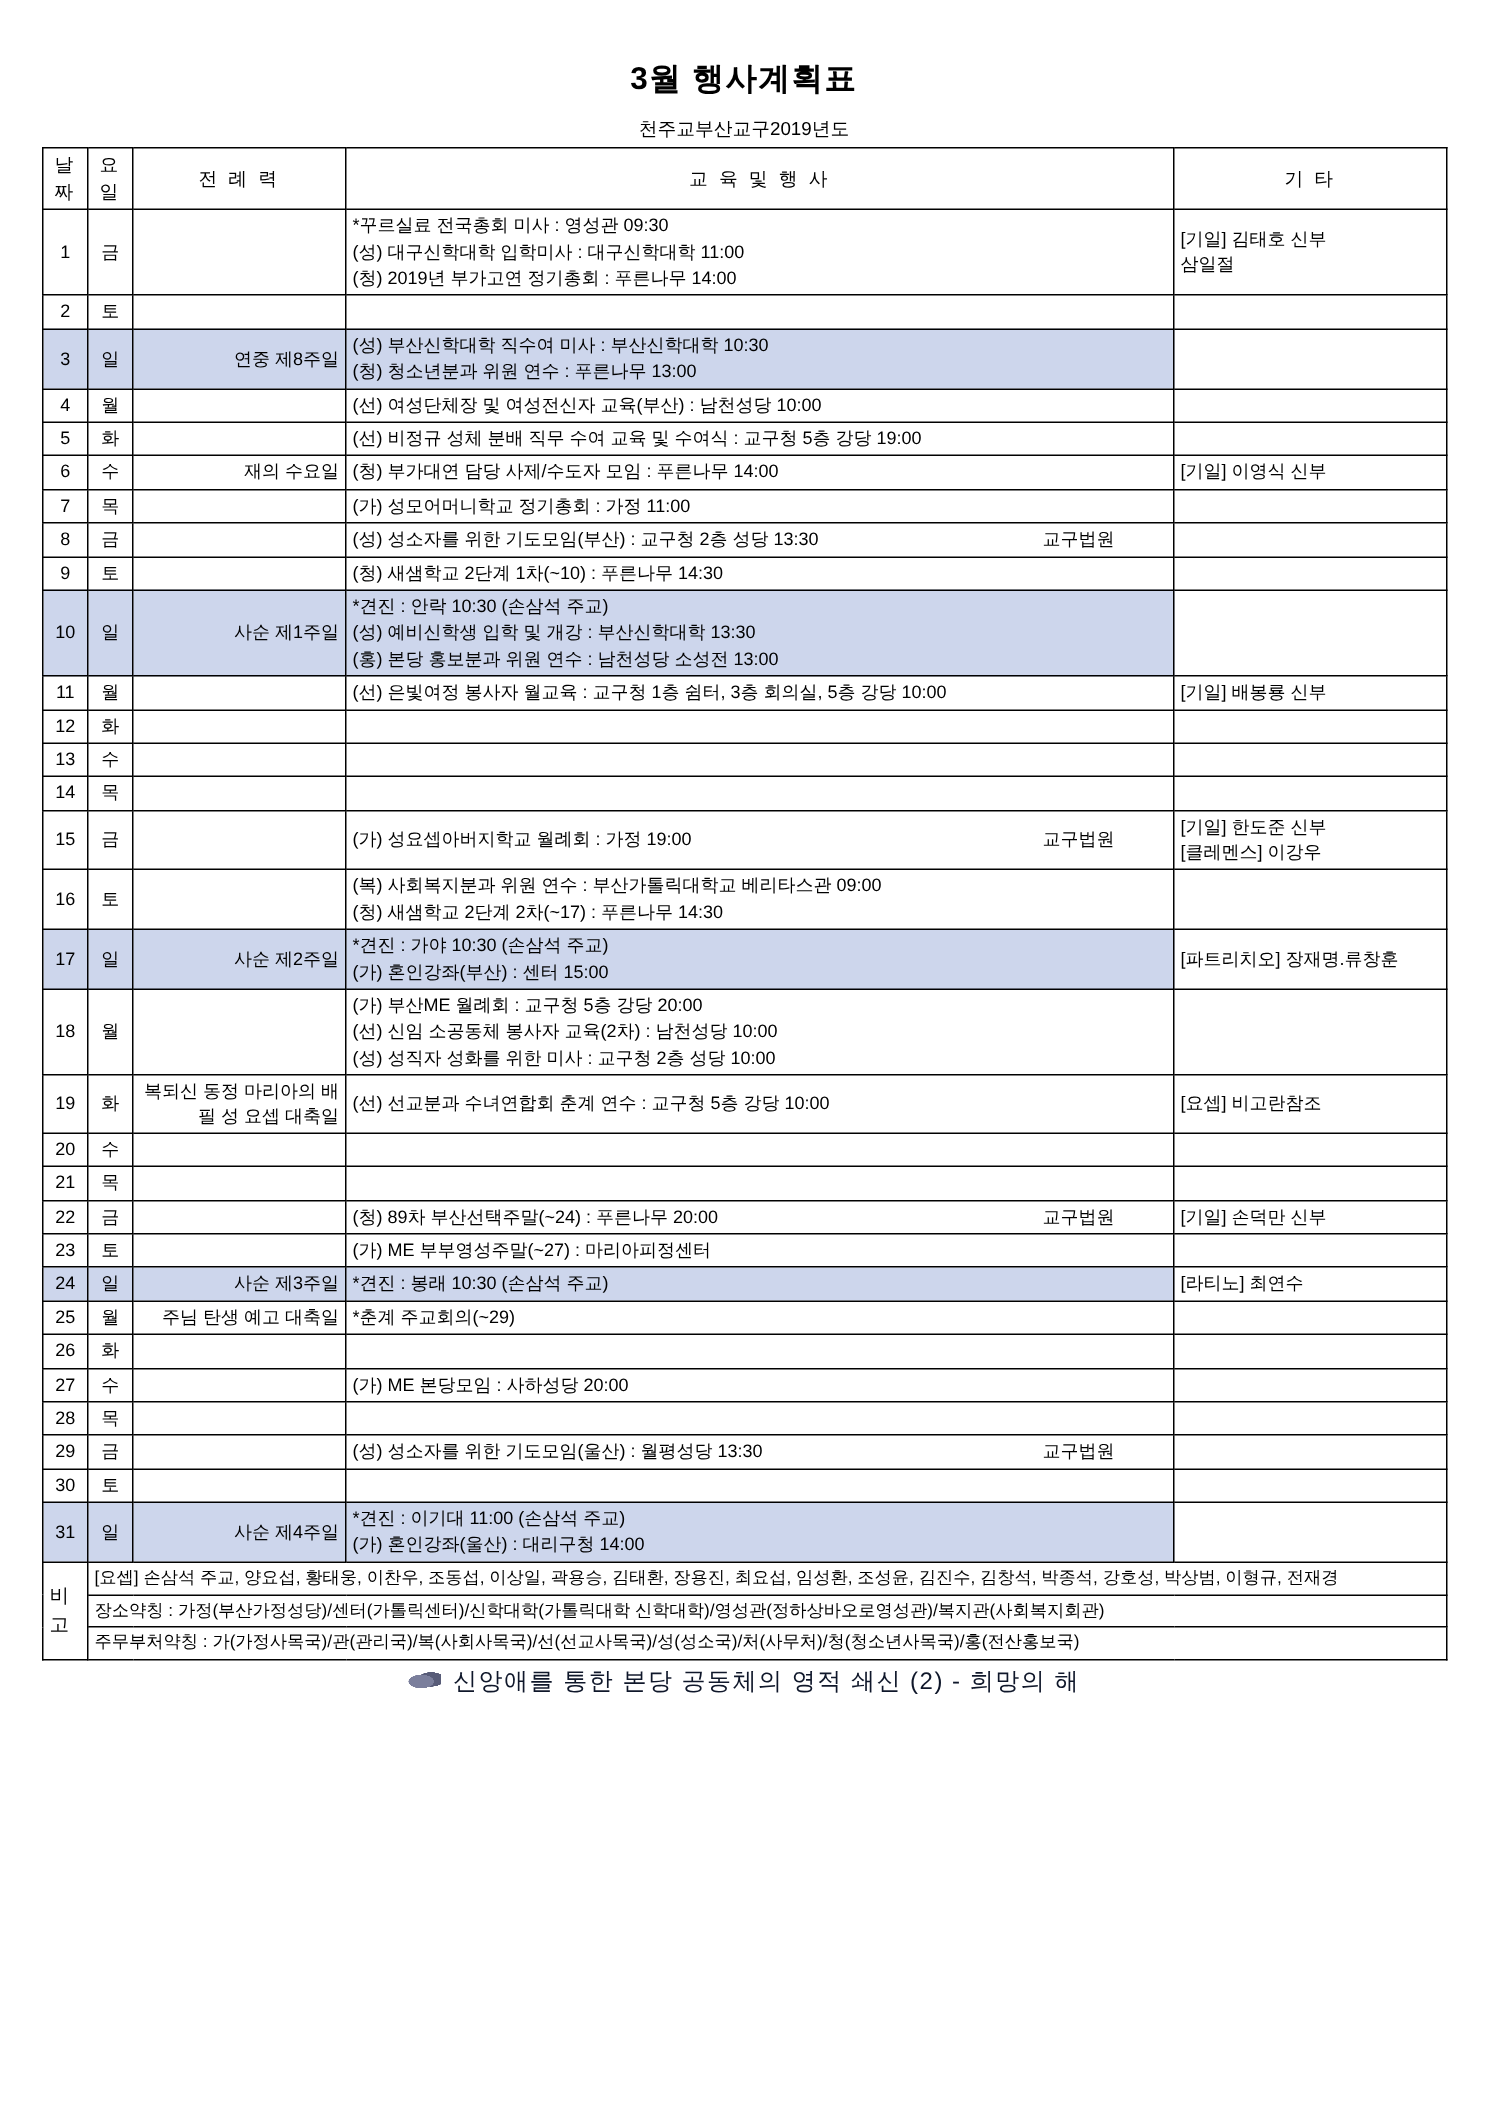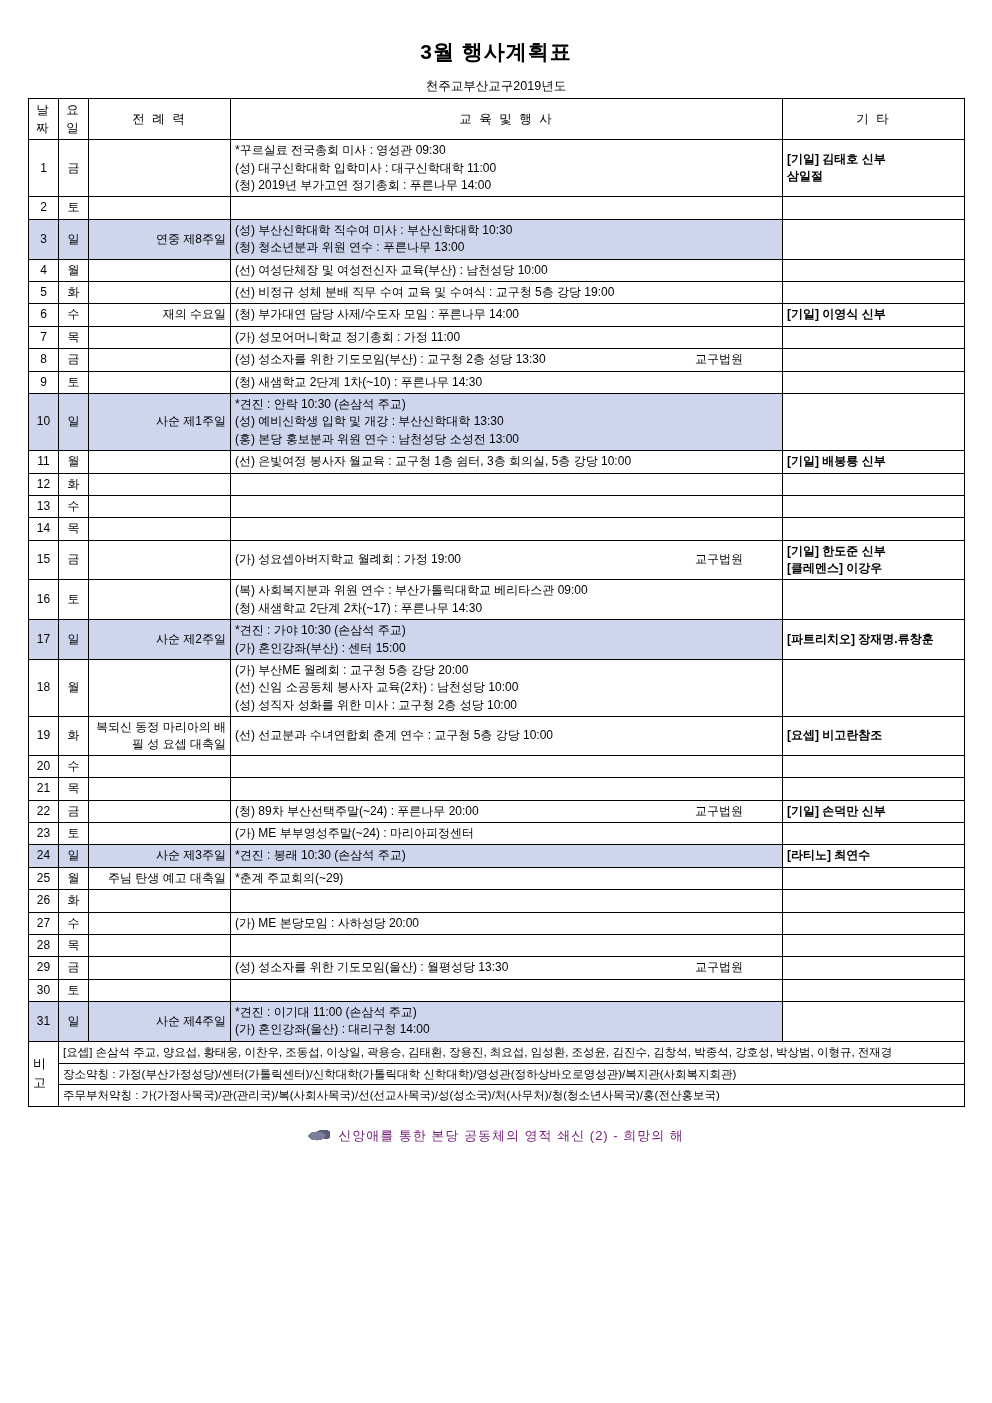--- a/index.html
+++ b/index.html
@@ -80,42 +80,41 @@
     white-space: nowrap;
     position: relative;
   }
   td.ev .line .court {
     position: absolute;
     left: 460px;
     top: 0;
   }
   td.etc .line {
     white-space: nowrap;
-    font-weight: bold;
   }
   tr.sun td.date, tr.sun td.dow, tr.sun td.lit, tr.sun td.ev {
     background: #cdd6ec;
   }
   tr.h24 td { height: 17px; }
   .notes-label {
     text-align: center;
     font-size: 13px;
     letter-spacing: 8px;
     vertical-align: middle;
   }
   .notes-cell {
     font-size: 11.5px;
     line-height: 1.5;
     padding: 3px 5px;
   }
   .footer {
-    margin-top: 20px;
+    margin-top: 4px;
     text-align: center;
-    font-size: 13px;
-    color: #701a75;
+    font-size: 16px;
+    color: #0f172a;
     letter-spacing: 1px;
     display: flex;
     justify-content: center;
     align-items: center;
     gap: 8px;
   }
   .footer .dove {
     display: inline-block;
     width: 22px;
     height: 14px;
@@ -362,21 +361,21 @@
           </td>
           <td class="etc">
             <div class="line">[기일] 손덕만 신부</div>
           </td>
         </tr>
         <tr class=" h24">
           <td class="date">23</td>
           <td class="dow">토</td>
           <td class="lit"></td>
           <td class="ev">
-            <div class="line"><span>(가) ME 부부영성주말(~24) : 마리아피정센터</span></div>
+            <div class="line"><span>(가) ME 부부영성주말(~27) : 마리아피정센터</span></div>
           </td>
           <td class="etc">&nbsp;</td>
         </tr>
         <tr class="sun h24">
           <td class="date">24</td>
           <td class="dow">일</td>
           <td class="lit">사순 제3주일</td>
           <td class="ev">
             <div class="line"><span>*견진 : 봉래 10:30 (손삼석 주교)</span></div>
           </td>

